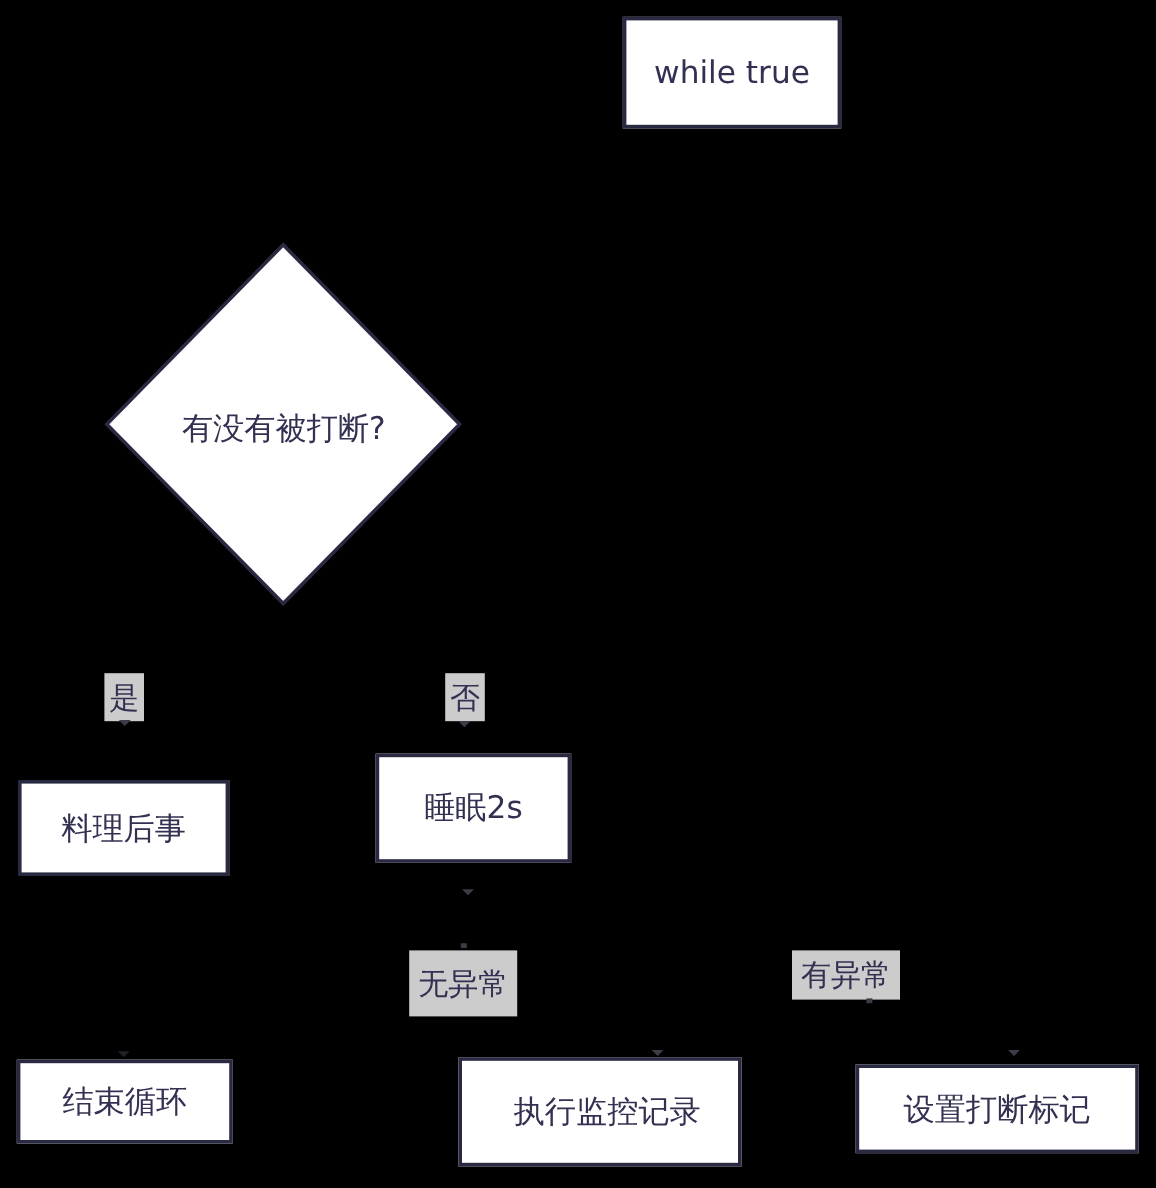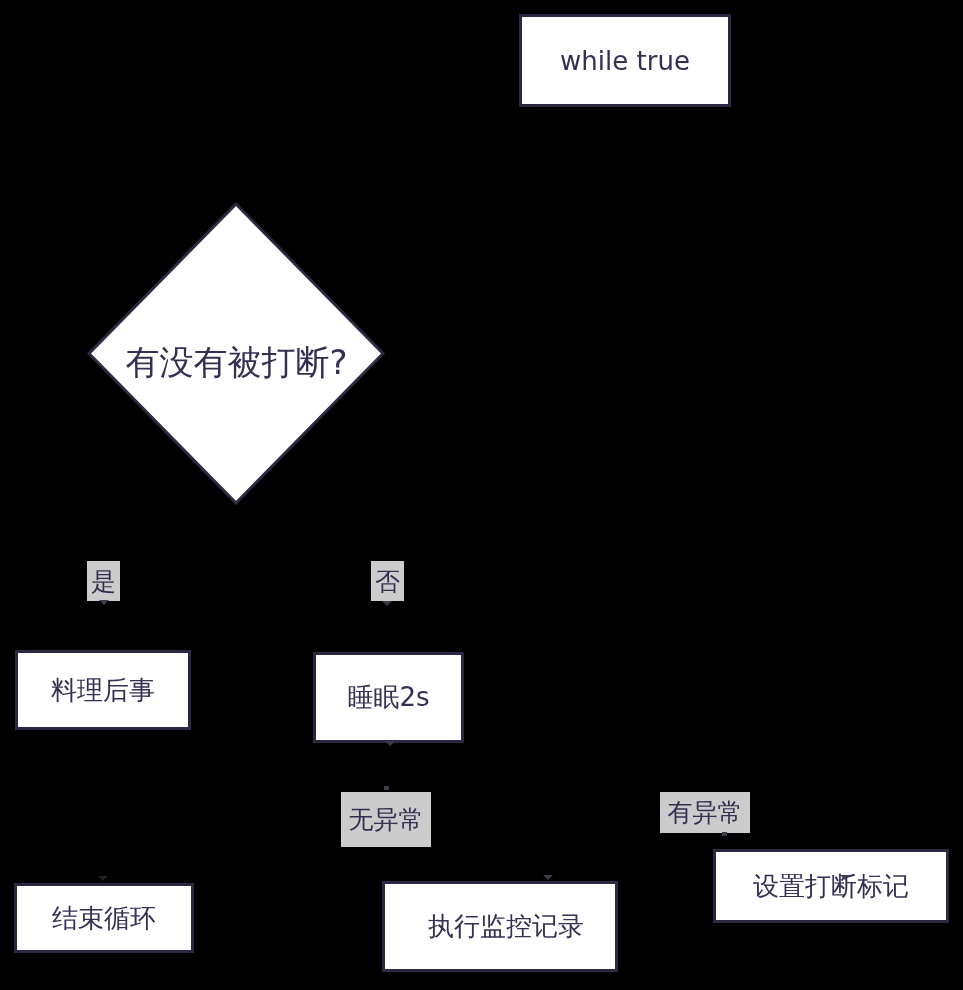--- a/index.html
+++ b/index.html
@@ -32,45 +32,45 @@
     box-sizing: border-box;
     background: var(--label_bg, #ccc);
     color: var(--node_text, #333152);
     display: flex;
     align-items: center;
     justify-content: center;
     font-size: 25px;
     white-space: nowrap;
   }
   
-  #n-while-true { left: 519px; top: 14px;  width: 212px; height: 93px; }
+  #n-while-true { left: 519px; top: 14px;  width: 182px; height: 93px; }
   #n-cleanup    { left: 15px;  top: 650px; width: 176px; height: 80px; }
-  #n-sleep      { left: 313px; top: 652px; width: 151px; height: 91px; }
+  #n-sleep      { left: 313px; top: 628px; width: 163px; height: 91px; }
   #n-end-loop   { left: 14px;  top: 883px; width: 180px; height: 70px; }
   #n-monitor    { left: 382px; top: 881px; width: 236px; height: 91px; padding-left: 12px; }
-  #n-set-flag   { left: 713px; top: 849px; width: 236px; height: 74px; }
+  #n-set-flag   { left: 713px; top: 887px; width: 236px; height: 74px; }
   
   #l-yes { left: 87px;  top: 561px; width: 33px; height: 40px; }
   #l-no  { left: 371px; top: 561px; width: 33px; height: 40px; }
   #l-no-exception { left: 341px; top: 792px; width: 90px; height: 55px; }
   #l-exception    { left: 660px; top: 792px; width: 90px; height: 41px; text-align: right; }
   
   #diamond-svg {
     position: absolute;
     left: 80px;
     top: 196px;
     overflow: visible;
   }
   #diamond-label {
     position: absolute;
     left: 96px;
     top: 340px;
     width: 281px;
     text-align: center;
-    font-size: 34px;
+    font-size: 26px;
     color: var(--node_text, #333152);
     white-space: nowrap;
   }
   
   .stub-tri {
     position: absolute;
     width: 0; height: 0;
     border-left: 5px solid transparent;
     border-right: 5px solid transparent;
     border-top: 5px solid var(--stub_color, #3c3c48);

